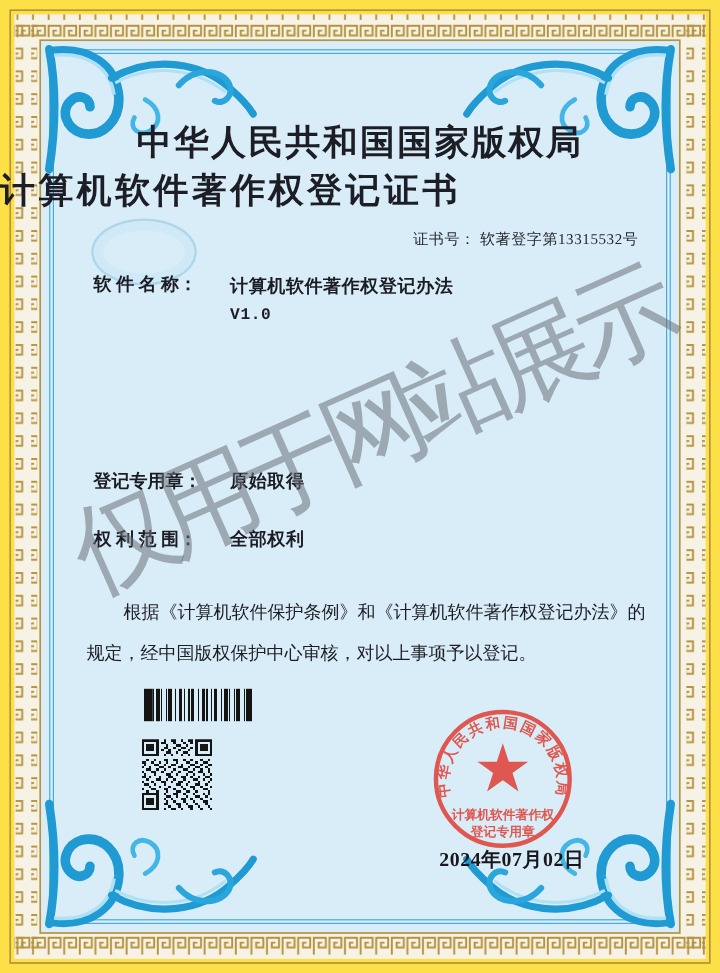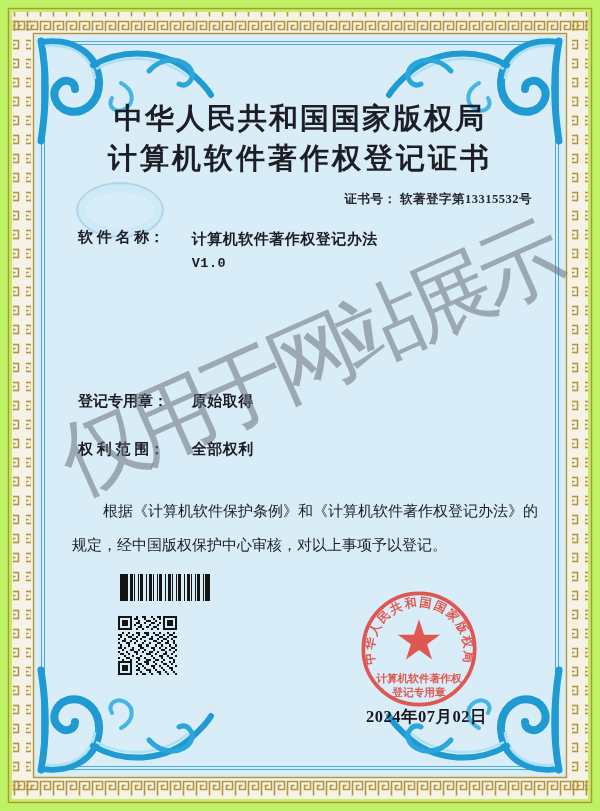--- a/index.html
+++ b/index.html
@@ -3,21 +3,21 @@
 <meta charset="utf-8">
 <style>
   html,body{margin:0;padding:0;}
   body{
     font-family:"Liberation Serif","DejaVu Serif",serif;
     background:#ffffff;
   }
   .cert{
     position:relative;
     width:600px;height:811px;
-    background:#bef264;
+    background:#fde047;
     overflow:hidden;
   }
   
   .paper{
     position:absolute;inset:35px;
     background-color:#cfe8f5;
     background-image:
       radial-gradient(circle, rgba(170,212,238,.38) 0 8px, rgba(255,255,255,.62) 8px 9.5px, rgba(170,212,238,.30) 9.5px 13px, rgba(255,255,255,.55) 13px 14.5px, rgba(0,0,0,0) 14.5px 18px, rgba(255,255,255,.60) 18px 19.5px, rgba(0,0,0,0) 19.5px),
       radial-gradient(circle, rgba(170,212,238,.38) 0 8px, rgba(255,255,255,.62) 8px 9.5px, rgba(170,212,238,.30) 9.5px 13px, rgba(255,255,255,.55) 13px 14.5px, rgba(0,0,0,0) 14.5px 18px, rgba(255,255,255,.60) 18px 19.5px, rgba(0,0,0,0) 19.5px),
       repeating-linear-gradient(180deg, rgba(255,255,255,.28) 0 1px, rgba(0,0,0,0) 1px 5px);
@@ -40,26 +40,26 @@
     border:2px solid rgba(125,185,220,.45);border-radius:50%;
     box-shadow:inset 0 0 0 8px rgba(190,225,245,.35);
   }
   .title1{
     position:absolute;left:0;top:99px;width:100%;
     text-align:center;font-size:29px;font-weight:bold;color:#1d1d26;
     letter-spacing:2px;margin:0;
   }
   .title2{
     position:absolute;left:0;top:139px;width:100%;
-    text-align:center;font-size:29px;font-weight:bold;color:#1d1d26;
+    font-size:29px;font-weight:bold;color:#1d1d26;
     letter-spacing:3px;margin:0;
   }
   .certno{
     position:absolute;top:191px;right:68px;
-    font-size:12.5px;font-weight:bold;color:#26262e;letter-spacing:.5px;
+    font-size:12.5px;font-weight:normal;color:#26262e;letter-spacing:.5px;
   }
   .row{position:absolute;left:78px;font-size:15px;font-weight:bold;color:#1c1c24;}
   .row .lbl{display:inline-block;width:110px;vertical-align:top;}
   .row .valwrap{display:inline-block;vertical-align:top;line-height:23px;}
   .row .val{letter-spacing:.5px;}
   .mono{font-family:Liberation Mono, monospace;font-size:13.5px;}
   .statement{
     position:absolute;left:72px;top:494px;width:472px;
     font-size:15px;font-weight:normal;color:#1c1c24;
     line-height:34px;text-indent:31px;margin:0;

